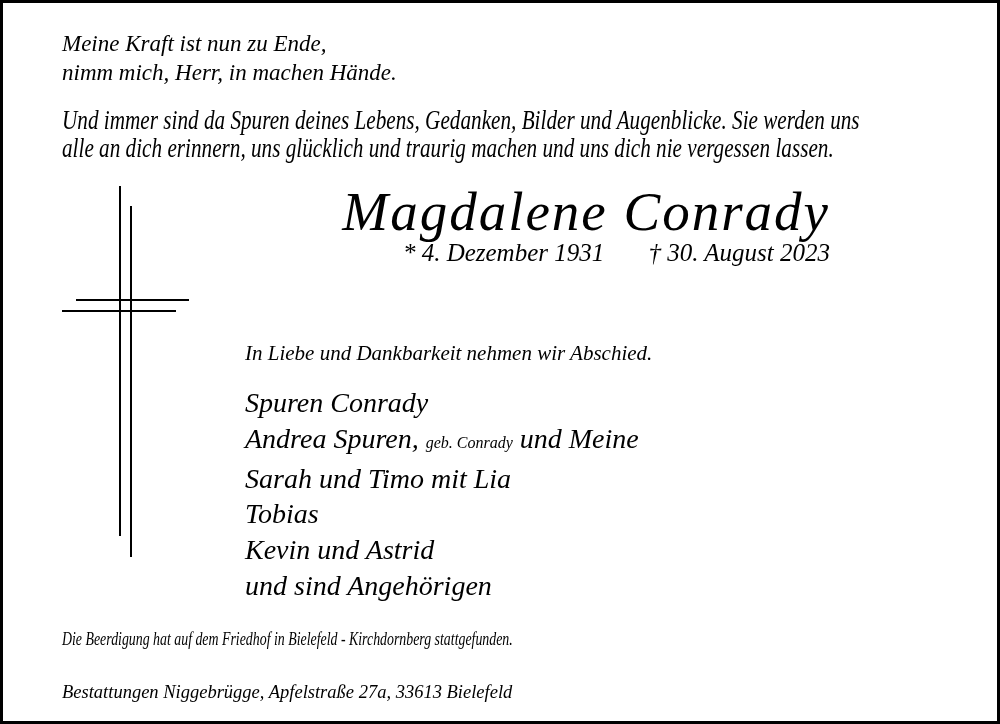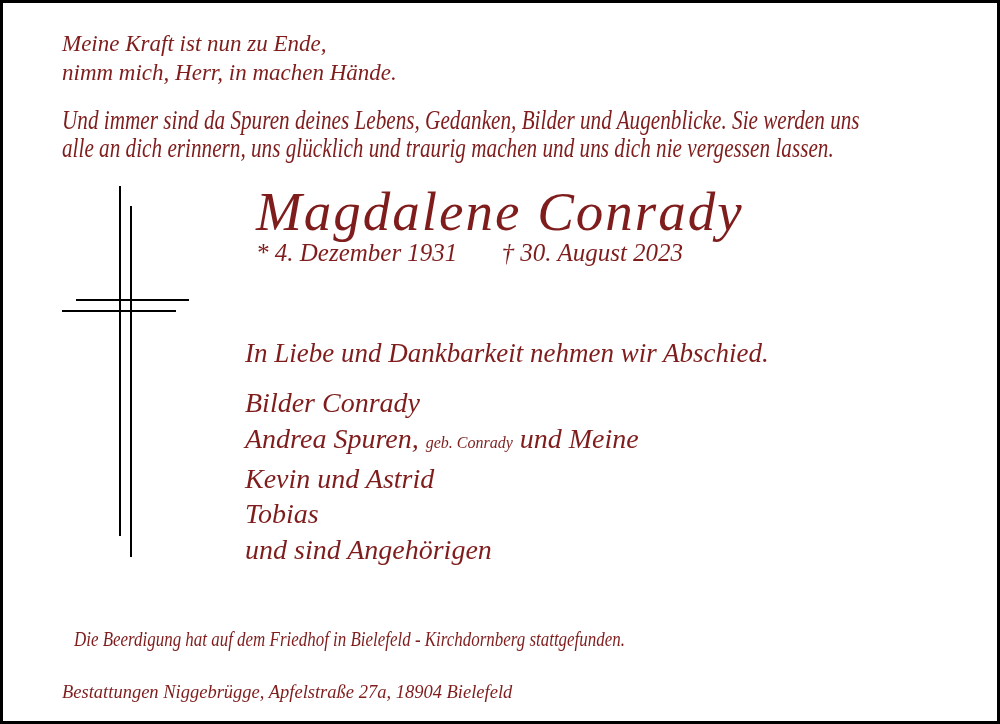--- a/index.html
+++ b/index.html
@@ -6,51 +6,51 @@
   .page {
     position: relative;
     width: 1000px;
     height: 724px;
     box-sizing: border-box;
     background: #ffffff;
     border: 3px solid #000000;
     overflow: hidden;
     font-family: "Liberation Serif", serif;
     font-style: italic;
-    color: #7f1d1d;
+    color: #000000;
   }
   .abs { position: absolute; }
 
   
   .epigraph { left: 59px; top: 26px; font-size: 23px; line-height: 29px; }
 
   
   .intro { left: 59px; top: 103px; font-size: 26.5px; line-height: 28px; }
   .cond  { display: inline-block; transform: scaleX(0.80); transform-origin: 0 50%; white-space: nowrap; }
 
   
   .cross-line { position: absolute; background: #000; }
   .cl-v1 { left: 116px; top: 183px; width: 2px;   height: 350px; }
   .cl-v2 { left: 127px; top: 203px; width: 2px;   height: 351px; }
   .cl-h1 { left: 73px;  top: 296px; width: 113px; height: 2px;  }
   .cl-h2 { left: 59px;  top: 307px; width: 114px; height: 2px;  }
 
   
-  .name-block { left: 253px; top: 181px; width: 585px; text-align: left; }
+  .name-block { left: 242px; top: 181px; width: 585px; text-align: right; }
   .deceased-name { font-size: 55px; line-height: 56px; letter-spacing: 2px; font-weight: normal; margin: 0; white-space: nowrap; }
   .maiden { font-size: 23px; line-height: 24px; margin-top: 10px; }
   .dates  { font-size: 25px; line-height: 26px; margin-top: 0; white-space: nowrap; }
   .death-date { margin-left: 38px; }
 
-  .farewell { left: 242px; top: 337px; font-size: 27px; line-height: 26px; }
+  .farewell { left: 242px; top: 337px; font-size: 21px; line-height: 26px; }
 
   .mourners { left: 242px; top: 382px; font-size: 28px; line-height: 35.8px; }
   .mourners .small { font-size: 16px; }
 
-  .funeral-note { left: 59px; top: 622px; font-size: 22px; line-height: 28px; margin-left: 12px; }
+  .funeral-note { left: 59px; top: 622px; font-size: 18px; line-height: 28px; }
   .funeral-note .cond { transform: scaleX(0.77); }
 
   .funeral-home { left: 59px; top: 679px; font-size: 18.5px; line-height: 20px; }
 </style>
 </head>
 <body>
 
 <div class="page">
 
   <div class="abs epigraph">
@@ -74,30 +74,31 @@
     <div class="deceased-name">Magdalene Conrady</div>
     <div class="dates">
       <span>* 4. Dezember 1931</span>
       <span class="death-date">† 30. August 2023</span>
     </div>
   </div>
 
   <div class="abs farewell">In Liebe und Dankbarkeit nehmen wir Abschied.</div>
 
   <div class="abs mourners">
-    <div>Bilder Conrady</div>
+    <div>Spuren Conrady</div>
     <div>
       <span>Andrea Spuren,</span>
       <span class="small">geb. Conrady</span>
       <span>und Meine</span>
     </div>
+    <div>Sarah und Timo mit Lia</div>
+    <div>Tobias</div>
     <div>Kevin und Astrid</div>
-    <div>Tobias</div>
     <div>und sind Angehörigen</div>
   </div>
 
   <div class="abs funeral-note">
     <span class="cond">Die Beerdigung hat auf dem Friedhof in Bielefeld - Kirchdornberg stattgefunden.</span>
   </div>
 
-  <div class="abs funeral-home">Bestattungen Niggebrügge, Apfelstraße 27a, 18904 Bielefeld</div>
+  <div class="abs funeral-home">Bestattungen Niggebrügge, Apfelstraße 27a, 33613 Bielefeld</div>
 
 </div>
 
 </body></html>

